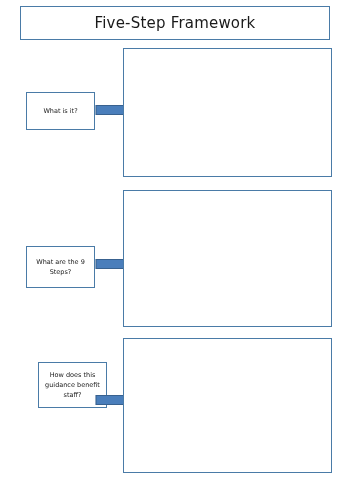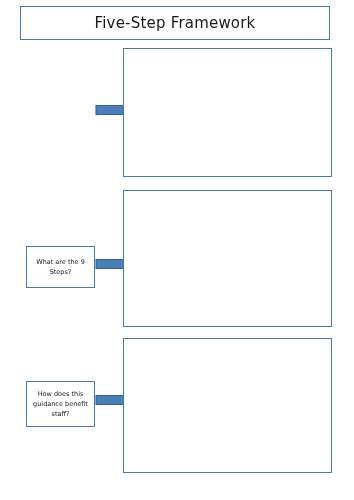--- a/index.html
+++ b/index.html
@@ -69,21 +69,21 @@
     border: 1px solid #4A7BA7;
     background: #ffffff;
     display: flex;
     align-items: center;
     justify-content: center;
     text-align: center;
     padding: 2px 3px;
   }
   .prompt-box-1 { top: 92px;  height: 38px; }
   .prompt-box-2 { top: 246px; height: 42px; }
-  .prompt-box-3 { top: 381px; height: 46px; }
+  .prompt-box-3 { top: 362px; height: 46px; margin-left: 12px; }
 
   .prompt-text {
     font-family: "DejaVu Sans", sans-serif;
     font-size: 6.5px;
     line-height: 1.55;
     color: #1a1a1a;
     display: block;
   }
 
   
@@ -103,20 +103,23 @@
 </style>
 </head>
 <body>
 
 <div class="worksheet">
 
   <div class="title-box">
     <span class="title-text">Five-Step Framework</span>
   </div>
 
+  <div class="prompt-box prompt-box-1">
+    <span class="prompt-text">What is it?</span>
+  </div>
 
   <div class="arrow arrow-1">
     <svg viewBox="0 0 48 22" xmlns="http://www.w3.org/2000/svg">
       <polygon points="1,6.5 30,6.5 30,1 46.5,11 30,21 30,15.5 1,15.5" fill="#4A7EBB" stroke="#38618F" stroke-width="1.1" stroke-linejoin="miter"></polygon>
     </svg>
   </div>
 
   <div class="answer-box answer-box-1">
     <span></span>
   </div>

